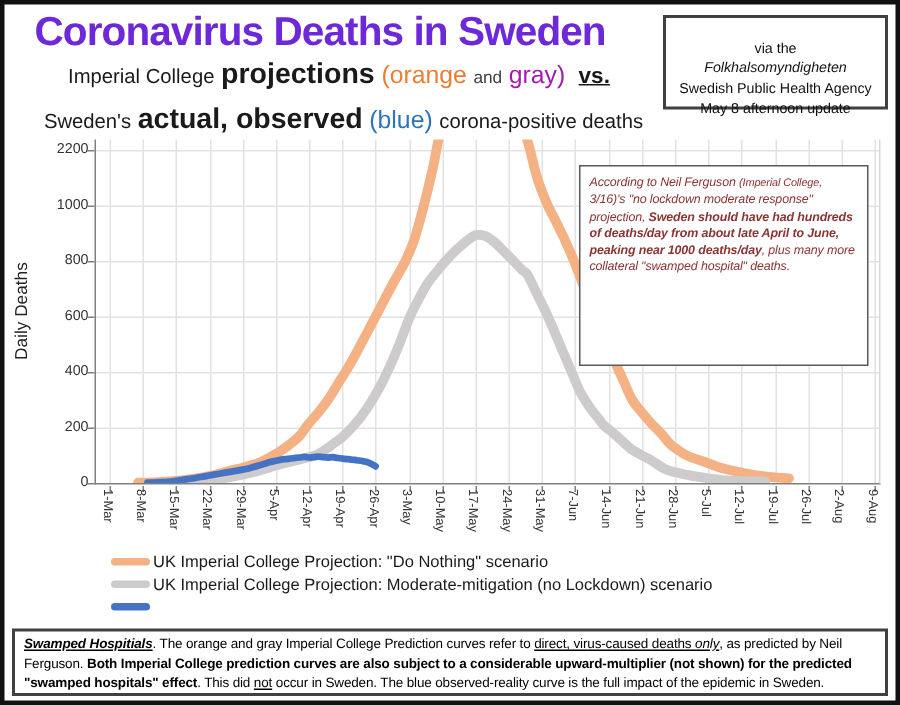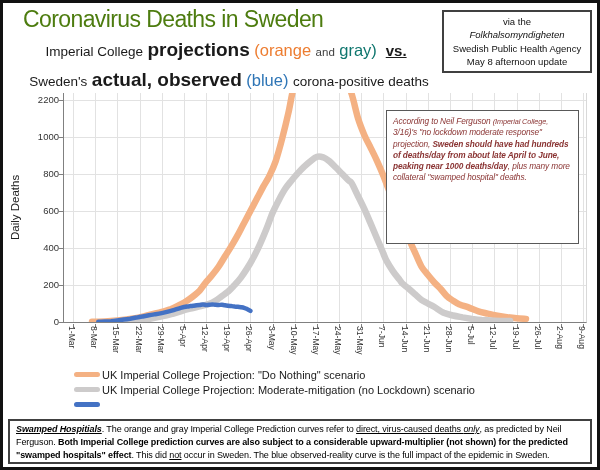--- a/index.html
+++ b/index.html
@@ -1,28 +1,28 @@
 <!DOCTYPE html>
 <html><head>
 <meta charset="utf-8">
 <style>
   html,body{margin:0;padding:0;background:#fff;}
   .frame{position:relative;width:600px;height:470px;box-sizing:border-box;border:3px solid #111;
          background:#fff;font-family:"Liberation Sans",sans-serif;overflow:hidden;}
-  .title{position:absolute;left:20px;top:3px;font-size:23px;font-weight:normal;letter-spacing:-0.6px;color:#4d7c0f;white-space:nowrap;}
+  .title{position:absolute;left:20px;top:3px;font-size:27px;font-weight:bold;letter-spacing:-0.6px;color:#6d28d9;white-space:nowrap;}
   .sub{position:absolute;left:0;text-align:center;white-space:nowrap;color:#1a1a1a;}
   .sub1{top:36px;width:446px;}
   .sub2{top:66px;width:452px;}
   .t-md{font-size:13.5px;}
   .t-big{font-size:19px;font-weight:bold;}
   .t-paren{font-size:16.5px;}
   .t-and{font-size:11.5px;color:#404040;}
   .t-vs{font-size:15px;font-weight:bold;text-decoration:underline;}
   .source-box{position:absolute;left:439px;top:7px;width:150px;height:63px;border:2px solid #404040;
-              box-sizing:border-box;text-align:center;font-size:9.5px;line-height:1.42;color:#111;padding-top:3px;}
+              box-sizing:border-box;text-align:center;font-size:9.5px;line-height:1.42;color:#111;padding-top:14px;}
   .ylabel{position:absolute;left:6px;top:90px;height:229px;display:flex;align-items:center;justify-content:center;
           writing-mode:vertical-rl;transform:rotate(180deg);font-size:11.5px;color:#222;}
   .yticks{position:absolute;left:24px;top:90px;width:32px;height:229px;}
   .ytick-label{position:absolute;right:0;width:32px;text-align:right;font-size:9.5px;color:#333;line-height:12px;}
   .plot{position:absolute;left:60px;top:90px;width:522px;height:229px;box-sizing:content-box;
         border-left:1.5px solid #808080;border-bottom:1.5px solid #808080;border-right:1px solid #d9d9d9;}
   .hgrid{position:absolute;left:0;width:522px;height:1px;background:#e2e2e2;z-index:0;}
   .vgrid{position:absolute;top:0;height:229px;width:1px;background:#e2e2e2;z-index:0;}
   .ytm{position:absolute;left:-6px;width:5px;height:1px;background:#808080;}
   .xtm{position:absolute;bottom:-6px;width:1px;height:4px;background:#808080;}
@@ -44,21 +44,21 @@
   .u{text-decoration:underline;}
   .small{font-size:0.88em;}
 </style>
 </head>
 <body>
 
 <div class="frame">
 
   <div class="title">Coronavirus Deaths in Sweden</div>
 
-  <div class="sub sub1"><span class="t-md">Imperial College</span> <span class="t-big">projections</span> <span class="t-paren" style="color: rgb(237, 125, 49); text-align: right;"><span>(</span><span>orange</span></span> <span class="t-and">and</span> <span class="t-paren" style="color: #0f766e;"><span>gray</span><span>)</span></span>&nbsp; <span class="t-vs">vs.</span></div>
+  <div class="sub sub1"><span class="t-md">Imperial College</span> <span class="t-big">projections</span> <span class="t-paren" style="color: rgb(237, 125, 49); text-align: right;"><span>(</span><span>orange</span></span> <span class="t-and">and</span> <span class="t-paren" style="color: #a21caf;"><span>gray</span><span>)</span></span>&nbsp; <span class="t-vs">vs.</span></div>
 
   <div class="sub sub2"><span class="t-md">Sweden's</span> <span class="t-big">actual, observed</span> <span class="t-paren" style="color: rgb(46, 117, 182);"><span>(</span><span>blue</span><span>)</span></span> <span class="t-md">corona-positive deaths</span></div>
 
   <div class="source-box">
     <div>via the</div>
     <div class="i">Folkhalsomyndigheten</div>
     <div>Swedish Public Health Agency</div>
     <div>May 8 afternoon update</div>
   </div>
 

